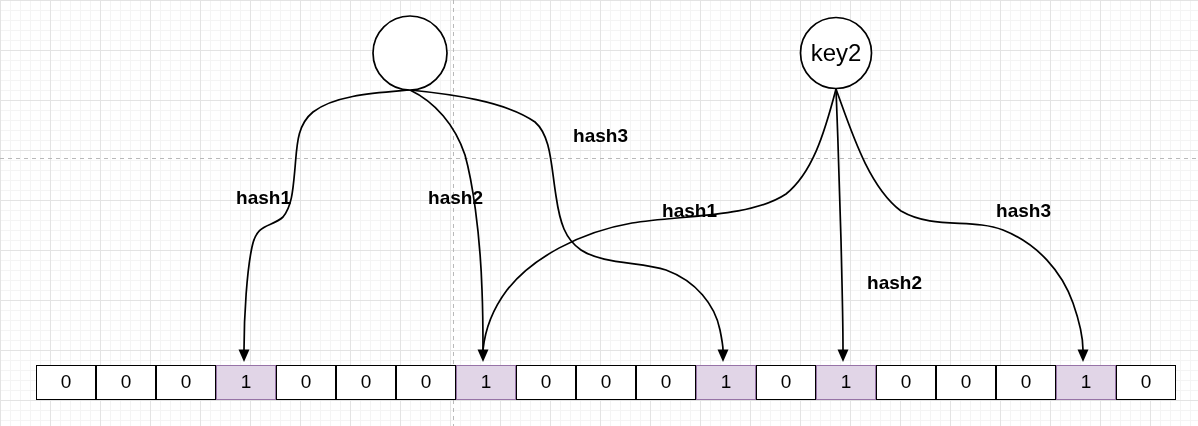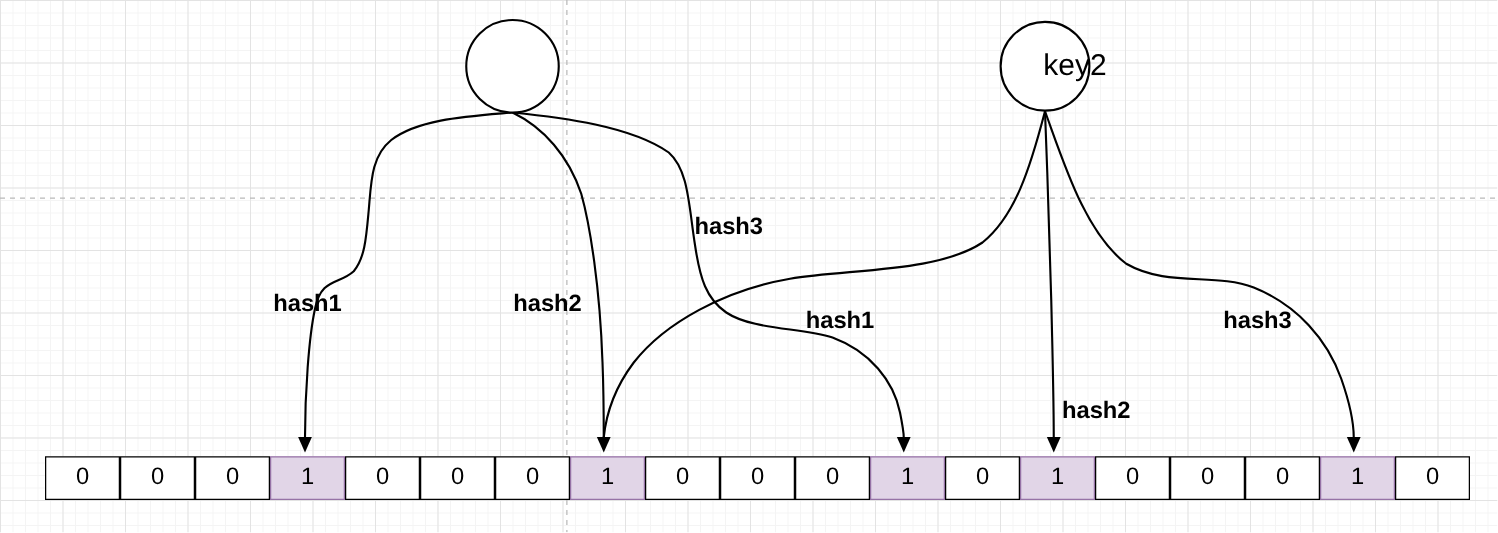--- a/index.html
+++ b/index.html
@@ -17,22 +17,22 @@
     font-family:"Liberation Sans", sans-serif;
   }
   svg.layer{position:absolute;left:0;top:0;z-index:1;}
   .key-label{
     position:absolute;z-index:3;
     width:80px;text-align:center;
     font-size:24px;line-height:26px;color:#000;
   }
   .edge-label{
     position:absolute;z-index:3;
-    width:90px;text-align:center;
-    font-weight:bold;font-size:19px;line-height:22px;color:#000;margin-top:46px;
+    width:90px;text-align:right;
+    font-weight:bold;font-size:19px;line-height:22px;color:#000;
   }
   .bit-array{
     position:absolute;left:36px;top:365px;z-index:2;
     display:flex;
   }
   .cell{
     box-sizing:border-box;
     width:60px;height:35px;
     border:1.5px solid var(--cell-border,#000);
     background:var(--cell-fill,#fff);
@@ -65,21 +65,21 @@
     <path d="M244,362 L238.5,349.5 L249.5,349.5 Z" fill="#000"></path>
     <path d="M483,362 L477.5,349.5 L488.5,349.5 Z" fill="#000"></path>
     <path d="M723,362 L717.5,349.5 L728.5,349.5 Z" fill="#000"></path>
     <path d="M843,362 L837.5,349.5 L848.5,349.5 Z" fill="#000"></path>
     <path d="M1083,362 L1077.5,349.5 L1088.5,349.5 Z" fill="#000"></path>
 
     <circle cx="410" cy="53" r="37" fill="#fff" stroke="#000" stroke-width="1.7"></circle>
     <circle cx="836" cy="53" r="35.5" fill="#fff" stroke="#000" stroke-width="1.7"></circle>
   </svg>
 
-  <div class="key-label" style="left:820px;top:40px;">key2</div>
+  <div class="key-label" style="left:796px;top:40px;">key2</div>
 
   <div class="edge-label" style="left:201px;top:187px;">hash1</div>
   <div class="edge-label" style="left:393px;top:187px;">hash2</div>
   <div class="edge-label" style="left:538px;top:125px;">hash3</div>
   <div class="edge-label" style="left:627px;top:200px;">hash1</div>
   <div class="edge-label" style="left:832px;top:272px;">hash2</div>
   <div class="edge-label" style="left:961px;top:200px;">hash3</div>
 
   <div class="bit-array">
       <div class="cell">0</div>

